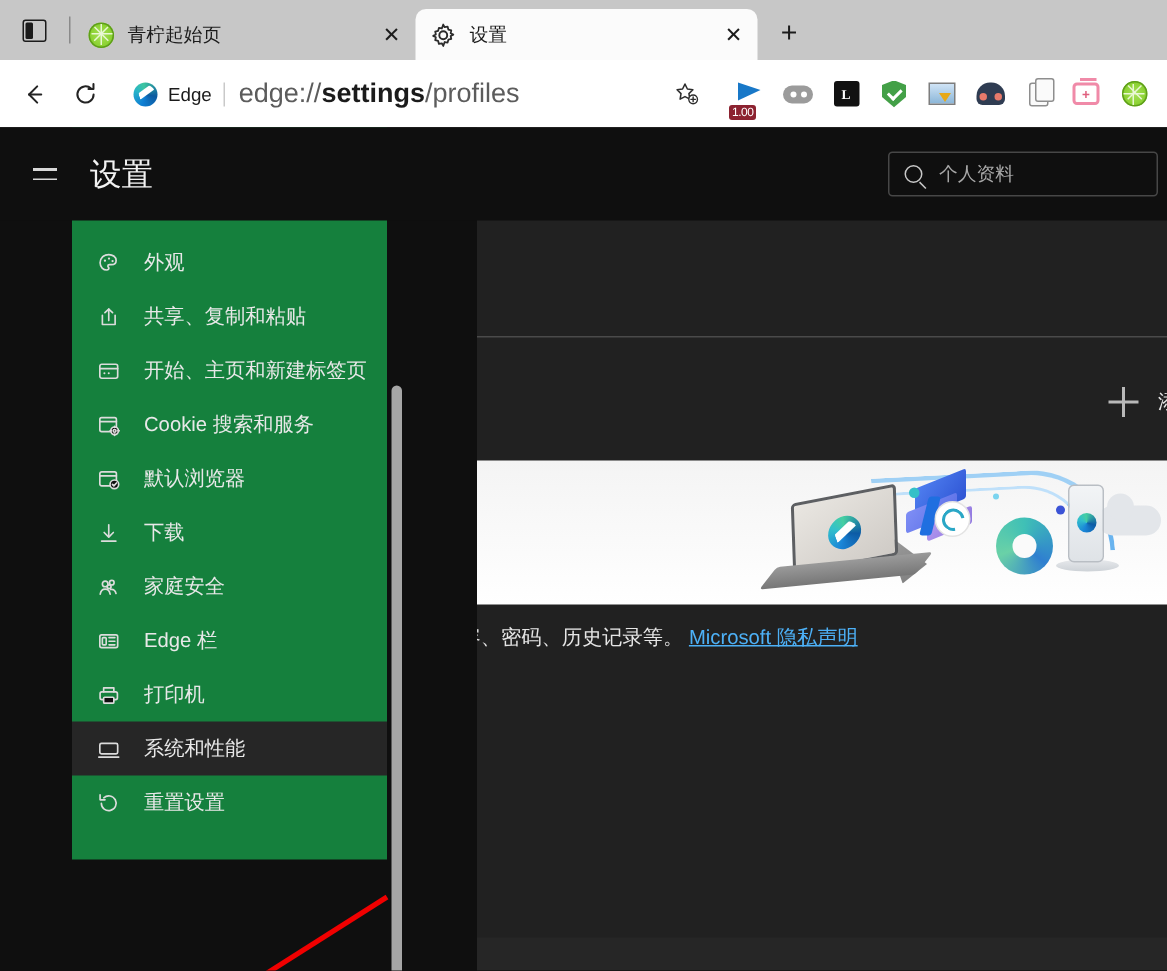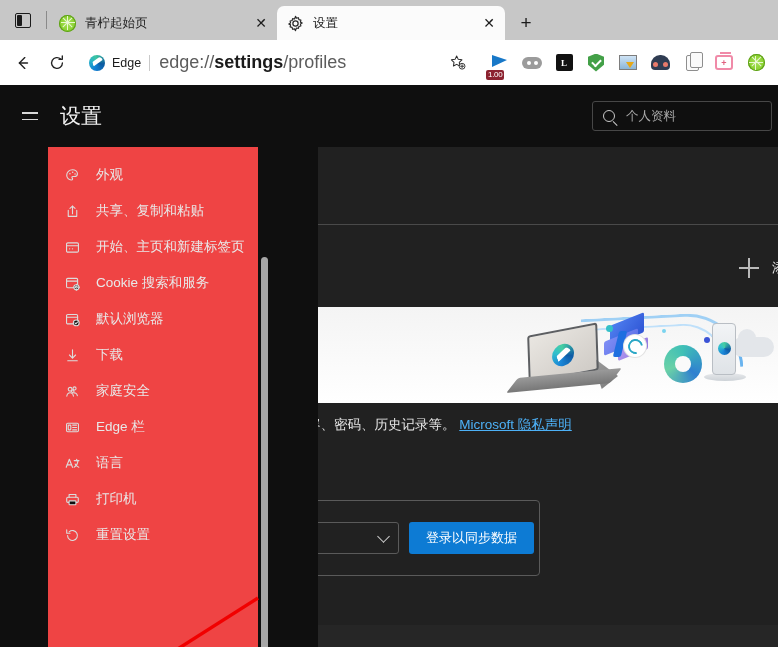--- a/index.html
+++ b/index.html
@@ -382,21 +382,21 @@
   }
 
   .row-hover { position:absolute; left:0; right:0; top:540px; height:26px; background:#262626; }
   .row-hover2 { position:absolute; left:600px; right:0; top:608px; height:22px;
     background:#262626; border-radius: 4px 0 0 4px; }
 
   
   .nav-backdrop { position:absolute; left:0; top:0; width:318px; height:562px; background:#0f0f0f; }
   .nav-panel {
     position: absolute; left: 48px; top: 0px; width: 210px;
-    height: 562px; background: #ef4444;
+    height: 488px; background: #15803d;
   }
   .nav-list { position:absolute; left:0; top:0; width:210px; }
   .nav-item {
     height: 36px; display: flex; align-items: center;
     padding-left: 14px; position: relative; color: #e2e2e2;
   }
   .nav-item.selected { background: #262626; }
   .nav-item.selected::before {
     content:""; position:absolute; left:0; top:8px; width:3px; height:20px;
     background:#0f84e0; border-radius:2px;
@@ -554,27 +554,20 @@
         <div class="dot" style="left:344px;top:22px;width:4px;height:4px;background:#7bd4ef"></div>
       </div>
 
       <div class="desc">
         <span class="desc-inner">
           <span>上查看收藏内容、密码、历史记录等。</span>
           <a href="#">Microsoft 隐私声明</a>
         </span>
       </div>
 
-      <div class="sync-card">
-        <div class="profile-select">
-          <span></span>
-          <span class="chev"></span>
-        </div>
-        <button class="signin-btn">登录以同步数据</button>
-      </div>
 
       <div class="row-hover"></div>
 
       <div class="row-hover2"></div>
 
     </div>
 
     <div class="nav-backdrop"></div>
 
     <div class="settings-topbar">
@@ -696,39 +689,35 @@
                 <rect x="3" y="5" width="14" height="10" rx="1.4"></rect>
                 <rect x="5" y="7.2" width="3" height="5.6" rx=".7"></rect>
                 <path d="M10.2 7.2h4.6M10.2 10h4.6M10.2 12.8h4.6"></path>
               </svg>
             </span>
             <span class="nav-label">Edge 栏</span>
           </div>
           <div class="nav-item">
             <span class="nav-ico">
               <svg width="17" height="17" viewBox="0 0 20 20" fill="none" stroke="#dcdcdc" stroke-width="1.3" stroke-linecap="round" stroke-linejoin="round">
-                <path d="M2.6 14.5L6.3 5l3.7 9.5"></path>
-                <path d="M3.9 11.6h4.8"></path>
-                <path d="M12 6.6h5.6"></path>
-                <path d="M14.8 5v1.6"></path>
-                <path d="M16.4 6.6c-.3 3.8-2.2 6.4-4.5 7.8"></path>
-                <path d="M13.1 10.6c.9 1.9 2.4 3.2 4.3 3.8"></path>
-              </svg>
-            </span>
-            <span class="nav-label">语言</span>
-          </div>
-          <div class="nav-item">
-            <span class="nav-ico">
-              <svg width="17" height="17" viewBox="0 0 20 20" fill="none" stroke="#dcdcdc" stroke-width="1.3" stroke-linecap="round" stroke-linejoin="round">
                 <path d="M6 7.4V4.2h8v3.2"></path>
                 <rect x="3.2" y="7.4" width="13.6" height="6" rx="1.4"></rect>
                 <rect x="6" y="11.6" width="8" height="4.6" rx=".8" fill="#0f0f0f"></rect>
               </svg>
             </span>
             <span class="nav-label">打印机</span>
+          </div>
+          <div class="nav-item hovered">
+            <span class="nav-ico">
+              <svg width="17" height="17" viewBox="0 0 20 20" fill="none" stroke="#dcdcdc" stroke-width="1.3" stroke-linecap="round" stroke-linejoin="round">
+                <rect x="3" y="5.4" width="14" height="8.2" rx="1.3"></rect>
+                <path d="M2.2 16.2h15.6"></path>
+              </svg>
+            </span>
+            <span class="nav-label">系统和性能</span>
           </div>
           <div class="nav-item">
             <span class="nav-ico">
               <svg width="17" height="17" viewBox="0 0 20 20" fill="none" stroke="#dcdcdc" stroke-width="1.3" stroke-linecap="round" stroke-linejoin="round">
                 <path d="M4.2 10a5.8 5.8 0 1 0 1.9-4.3"></path>
                 <path d="M3.2 3.4v3.9h3.9"></path>
               </svg>
             </span>
             <span class="nav-label">重置设置</span>
           </div>

